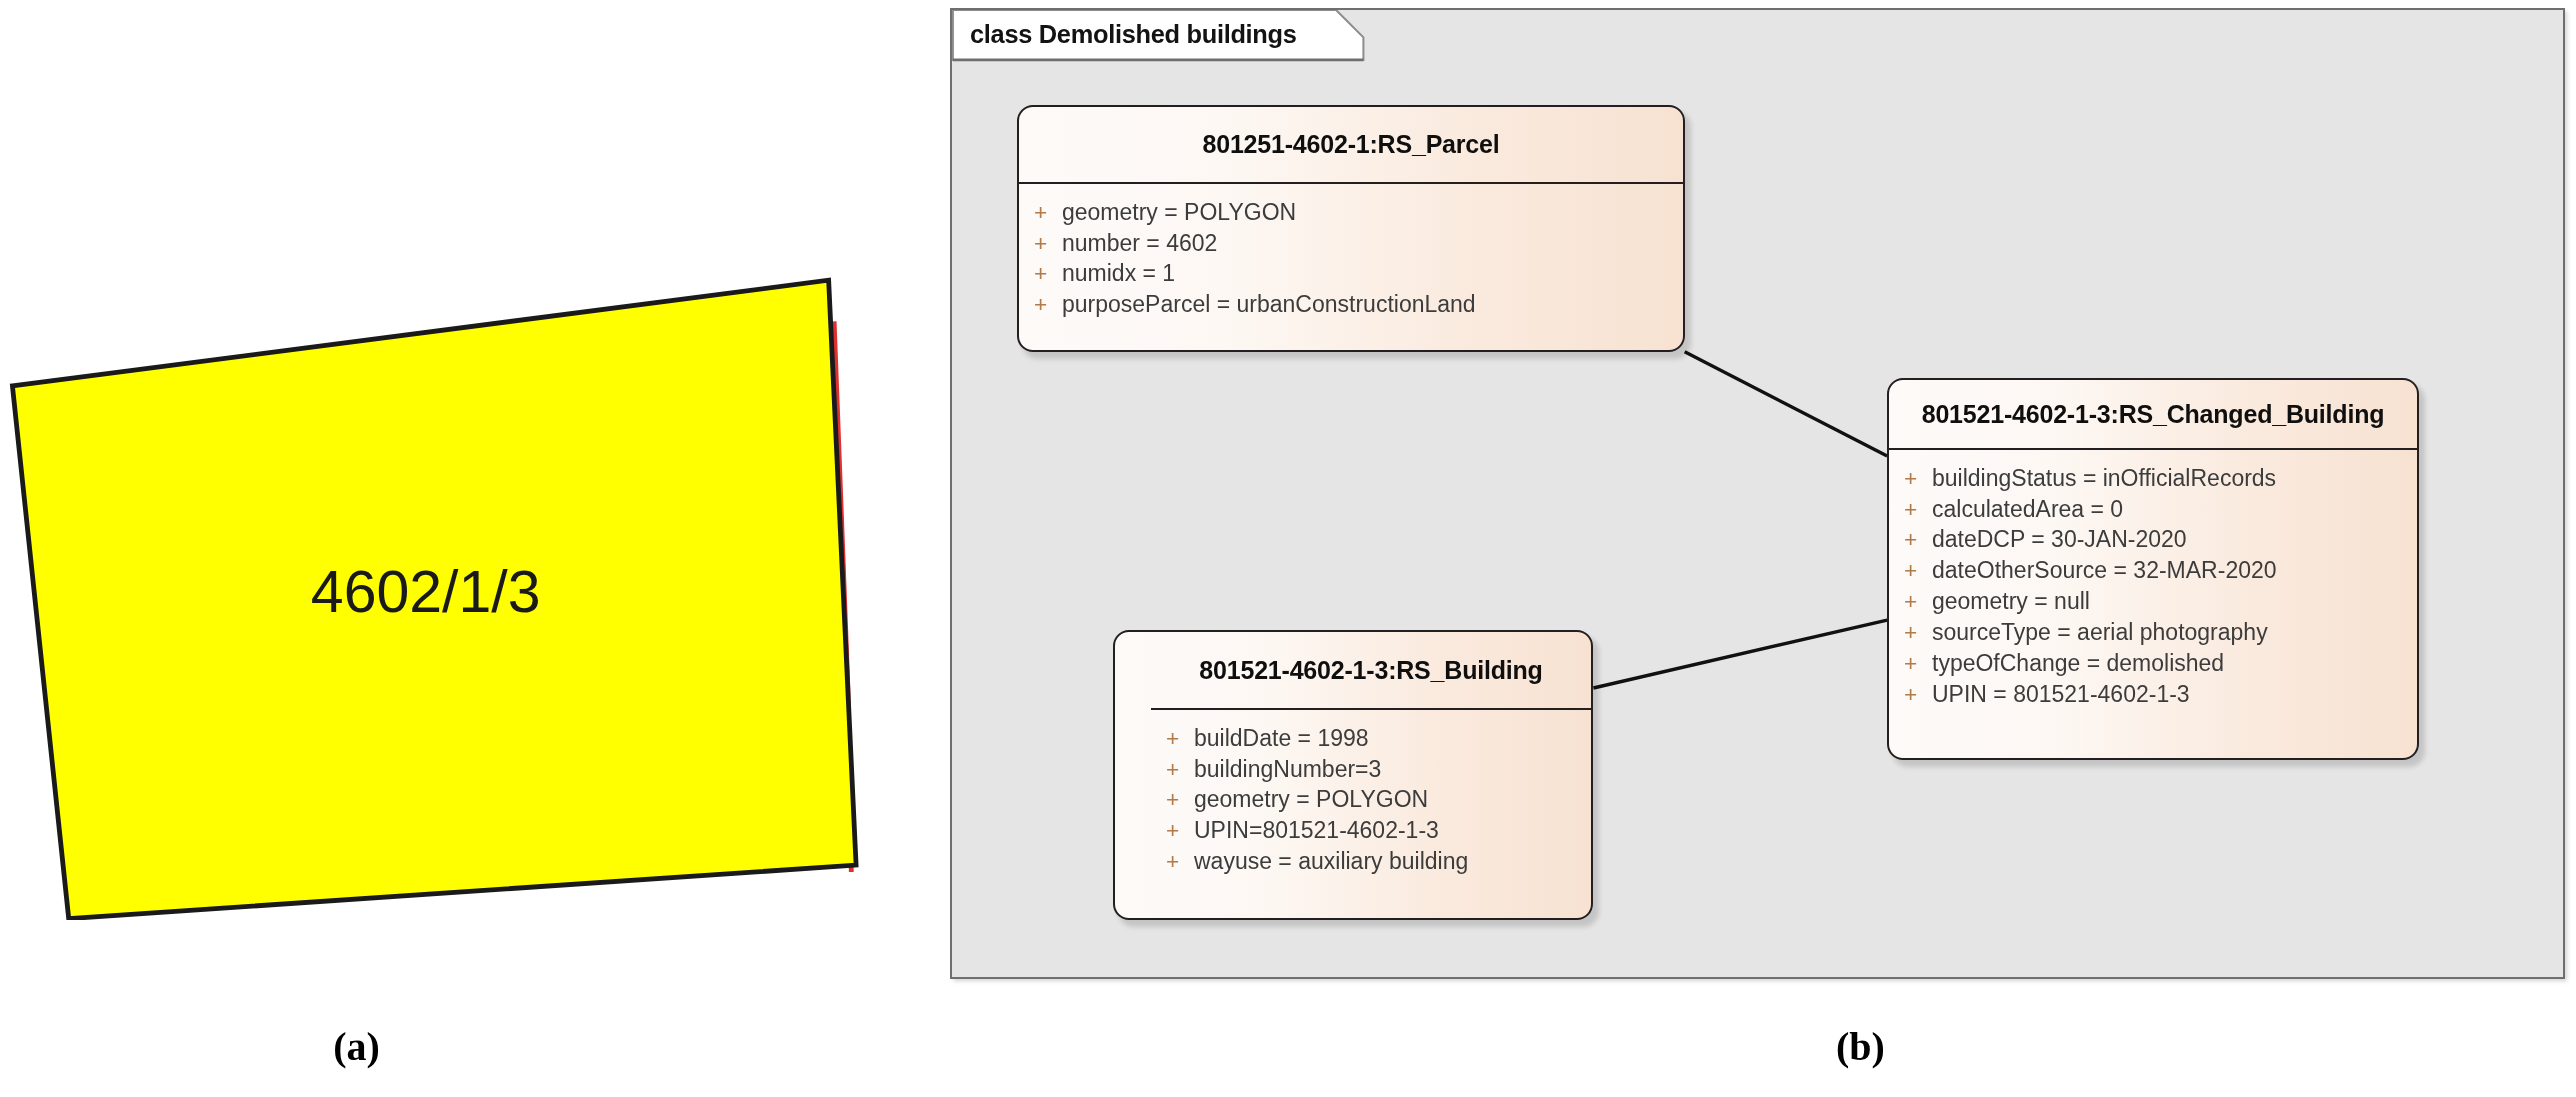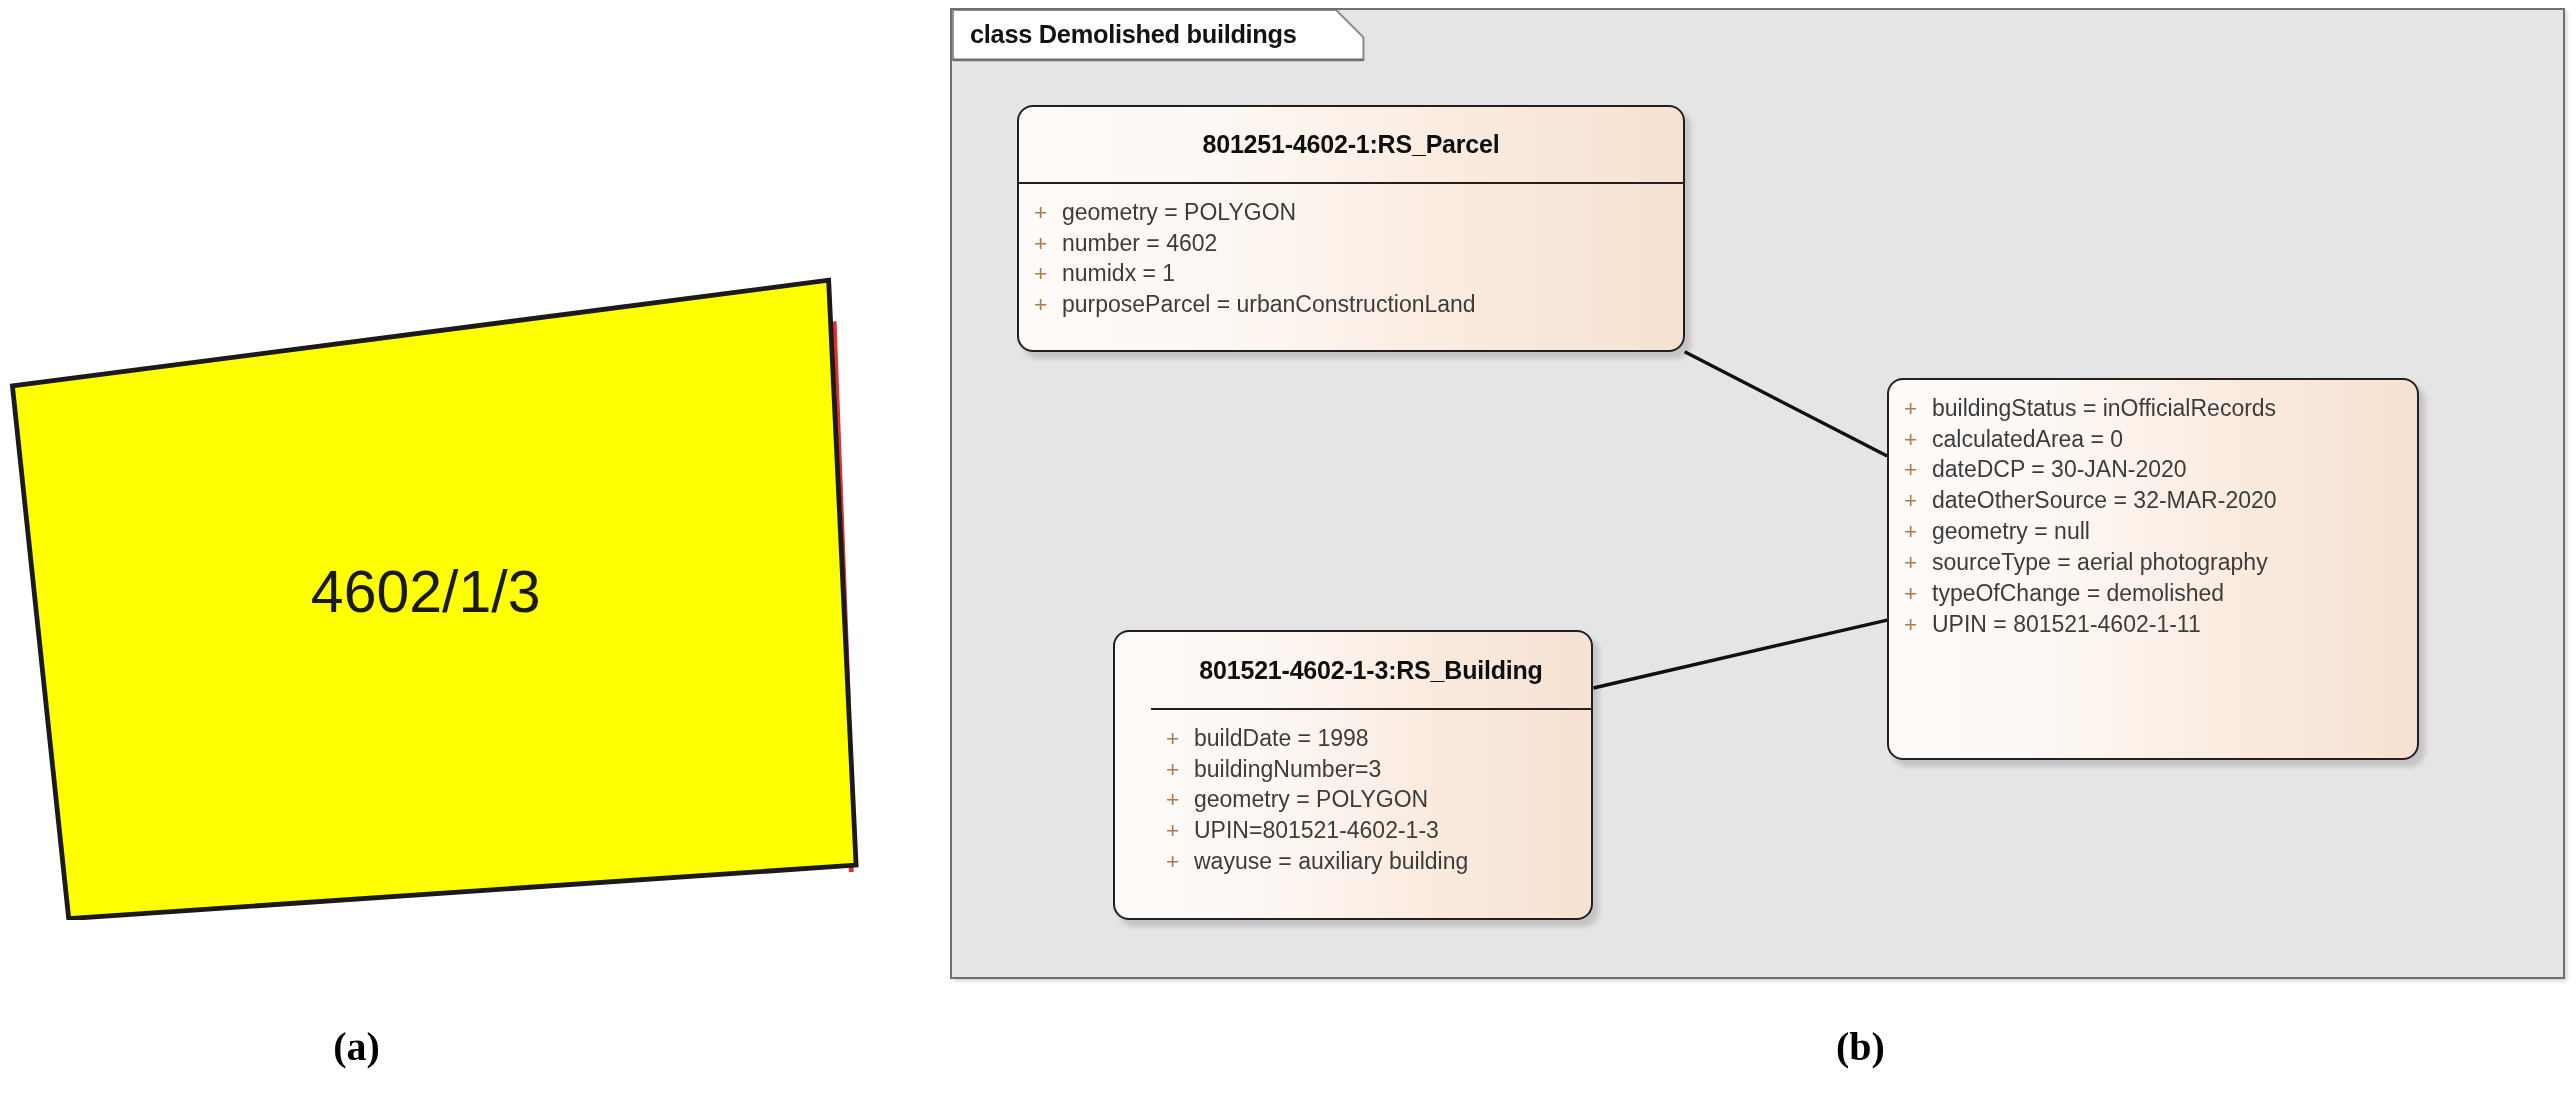--- a/index.html
+++ b/index.html
@@ -248,20 +248,21 @@
             <span class="attr-text">numidx = 1</span>
           </div>
           <div class="attr-row">
             <span class="attr-vis">+</span>
             <span class="attr-text">purposeParcel = urbanConstructionLand</span>
           </div>
         </div>
       </div>
 
       <div class="uml-box" id="box-changed">
+        <div class="uml-header">801521-4602-1-3:RS_Changed_Building</div>
         <div class="uml-attrs">
           <div class="attr-row">
             <span class="attr-vis">+</span>
             <span class="attr-text">buildingStatus = inOfficialRecords</span>
           </div>
           <div class="attr-row">
             <span class="attr-vis">+</span>
             <span class="attr-text">calculatedArea = 0</span>
           </div>
           <div class="attr-row">
@@ -279,21 +280,21 @@
           <div class="attr-row">
             <span class="attr-vis">+</span>
             <span class="attr-text">sourceType = aerial photography</span>
           </div>
           <div class="attr-row">
             <span class="attr-vis">+</span>
             <span class="attr-text">typeOfChange = demolished</span>
           </div>
           <div class="attr-row">
             <span class="attr-vis">+</span>
-            <span class="attr-text">UPIN = 801521-4602-1-11</span>
+            <span class="attr-text">UPIN = 801521-4602-1-3</span>
           </div>
         </div>
       </div>
 
       <div class="uml-box" id="box-building">
         <div class="uml-header">801521-4602-1-3:RS_Building</div>
         <div class="uml-attrs">
           <div class="attr-row">
             <span class="attr-vis">+</span>
             <span class="attr-text">buildDate = 1998</span>

